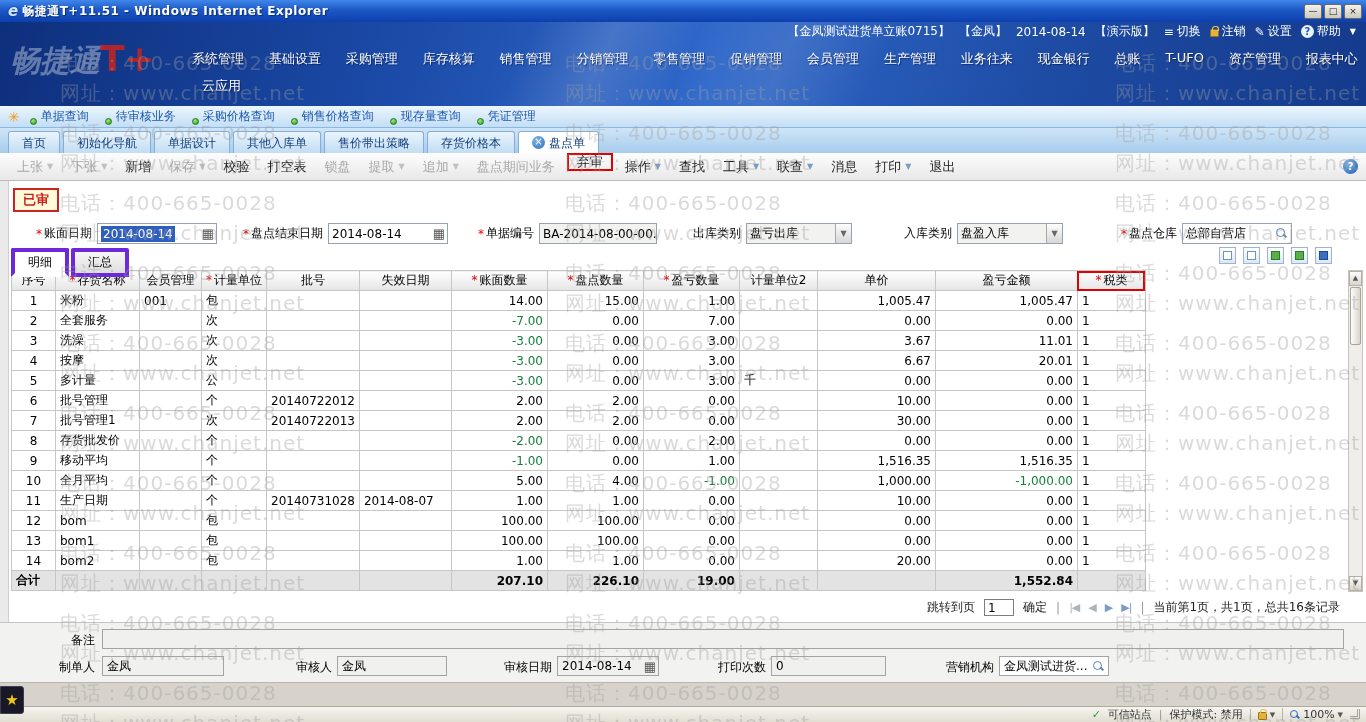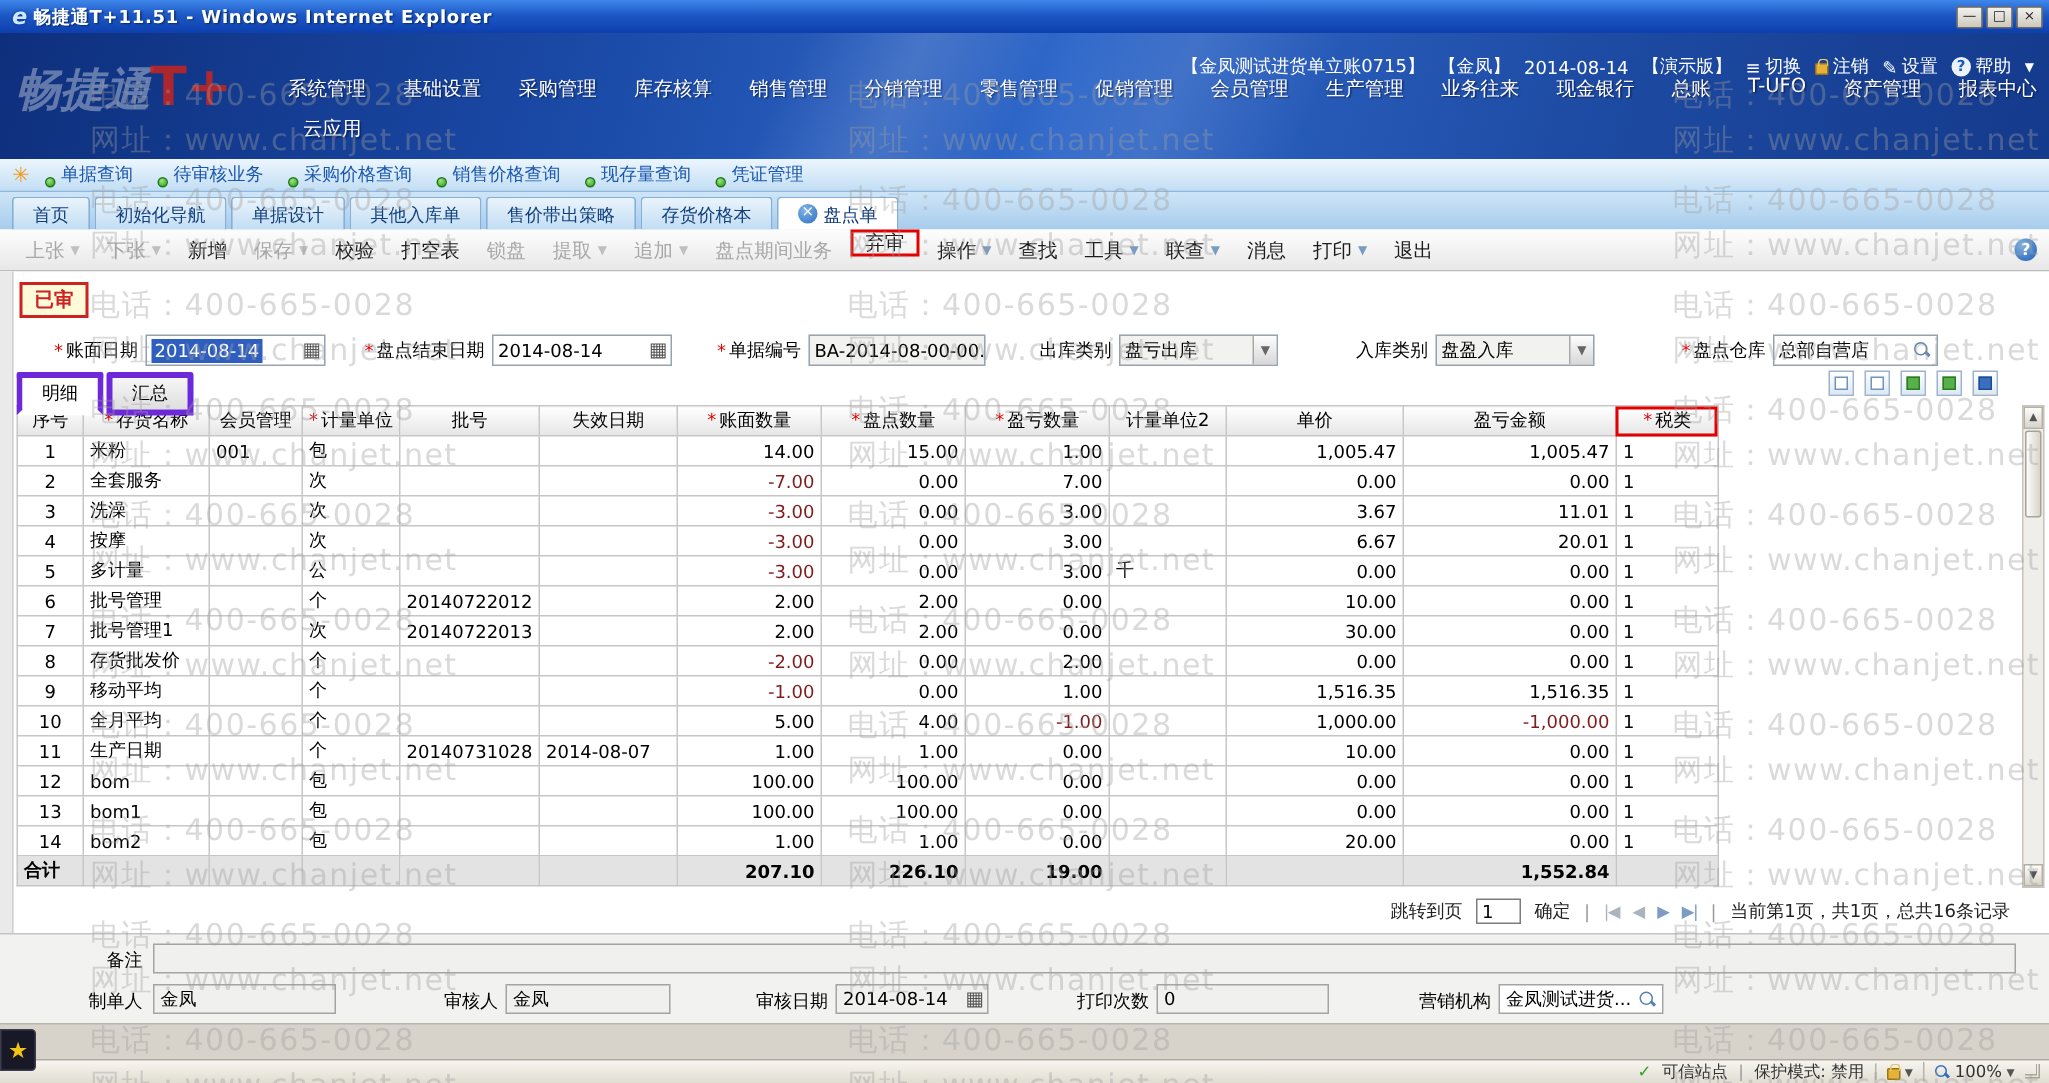--- a/index.html
+++ b/index.html
@@ -11,21 +11,21 @@
   .ie-ic{color:#cfe6ff;font-weight:bold;font-style:italic;font-size:15px;margin:0 4px;text-shadow:0 0 2px #06327e}
   .win-title{font-size:12px;font-weight:bold;letter-spacing:.5px;text-shadow:1px 1px 1px #08306e}
   .winbtns{margin-left:auto;display:flex;gap:2px}
   .winbtn{width:18px;height:15px;background:linear-gradient(#f3f2ee,#cdc9bd);border:1px solid #6e6a60;color:#222;font-size:9px;line-height:13px;text-align:center;border-radius:2px}
 
   
   .band{height:84px;background:linear-gradient(105deg,#0e2f7c 0%,#1a49a6 28%,#2f68ca 52%,#1d4aa2 78%,#143a8c 100%);position:relative;color:#fff;overflow:hidden}
   .band::after{content:"";position:absolute;inset:0;background:linear-gradient(115deg,transparent 38%,rgba(255,255,255,.14) 44%,transparent 50%,rgba(255,255,255,.10) 57%,transparent 64%)}
   .logo{position:absolute;left:10px;top:16px;font-size:30px;font-weight:bold;font-style:italic;color:rgba(205,210,225,.45);z-index:2}
   .logo .mark{color:#c8241f;font-size:36px;font-style:normal;opacity:.85}
-  .account{position:absolute;top:14px;right:10px;display:flex;align-items:center;gap:9px;font-size:12px;z-index:3;white-space:nowrap}
+  .account{position:absolute;top:1px;right:10px;display:flex;align-items:center;gap:9px;font-size:12px;z-index:3;white-space:nowrap}
   .acct-link{display:flex;align-items:center;gap:3px;color:#fff}
   .mini-lock{width:9px;height:8px;background:#e8b23a;border:1px solid #9a7414;border-radius:1px;position:relative;margin-top:3px}
   .mini-lock::before{content:"";position:absolute;left:1px;top:-4px;width:5px;height:4px;border:1px solid #e8c56a;border-bottom:none;border-radius:3px 3px 0 0}
   .help-ic{width:13px;height:13px;border-radius:50%;background:#eaf2fc;color:#1b5ac0;font-weight:bold;font-size:10px;text-align:center;line-height:13px}
   .menus{position:absolute;left:192px;right:8px;top:28px;z-index:3}
   .menu-row{display:flex;justify-content:space-between;font-size:13px;text-shadow:1px 1px 1px rgba(0,0,30,.5)}
   .menu-row2{display:flex;gap:30px;font-size:13px;margin-top:9px;padding-left:10px;text-shadow:1px 1px 1px rgba(0,0,30,.5)}
   .menu-item{cursor:default;white-space:nowrap}
 
   
@@ -78,21 +78,21 @@
   .aic.disk::before{background:#3a6ec0;border-color:#1e4a90}
 
   .grid-wrap{position:absolute;top:89px;left:11px}
   table{border-collapse:collapse;table-layout:fixed}
   th,td{border:1px solid #c6c6c6;height:20px;padding:0 4px;font-size:12px;white-space:nowrap;overflow:hidden}
   th{background:linear-gradient(#ffffff,#e5e5e5);font-weight:normal;text-align:center}
   th.hl{outline:2px solid #e30000;outline-offset:-2px}
   td{color:#000;text-align:left}
   td.num{text-align:right}
   td.ctr{text-align:center}
-  td.neg{color:#7f1d1d}
+  td.neg{color:#15803d}
   tr.totals td{background:#e3e3e3;font-weight:bold}
   tr.totals td:first-child{text-align:left}
 
   .vscroll{position:absolute;top:89px;right:3px;width:15px;height:322px;background:#f0eeea;border:1px solid #c8c4ba;display:flex;flex-direction:column}
   .sbtn{height:15px;background:linear-gradient(#fdfdfd,#d8d4ca);border:1px solid #b4b0a6;font-size:7px;color:#555;text-align:center;line-height:13px}
   .sthumb{height:58px;margin:1px;background:linear-gradient(90deg,#fdfdfd,#d8d4ca);border:1px solid #a8a49a;border-radius:2px}
   .sbtn.bottom{margin-top:auto}
 
   .pagination{position:absolute;top:418px;right:26px;display:flex;align-items:center;font-size:12px;gap:9px;color:#222}
   .page-input{width:30px;height:17px;border:1px solid #7c7c7c;font-size:12px;padding:0 3px;font-family:"DejaVu Sans",sans-serif}

